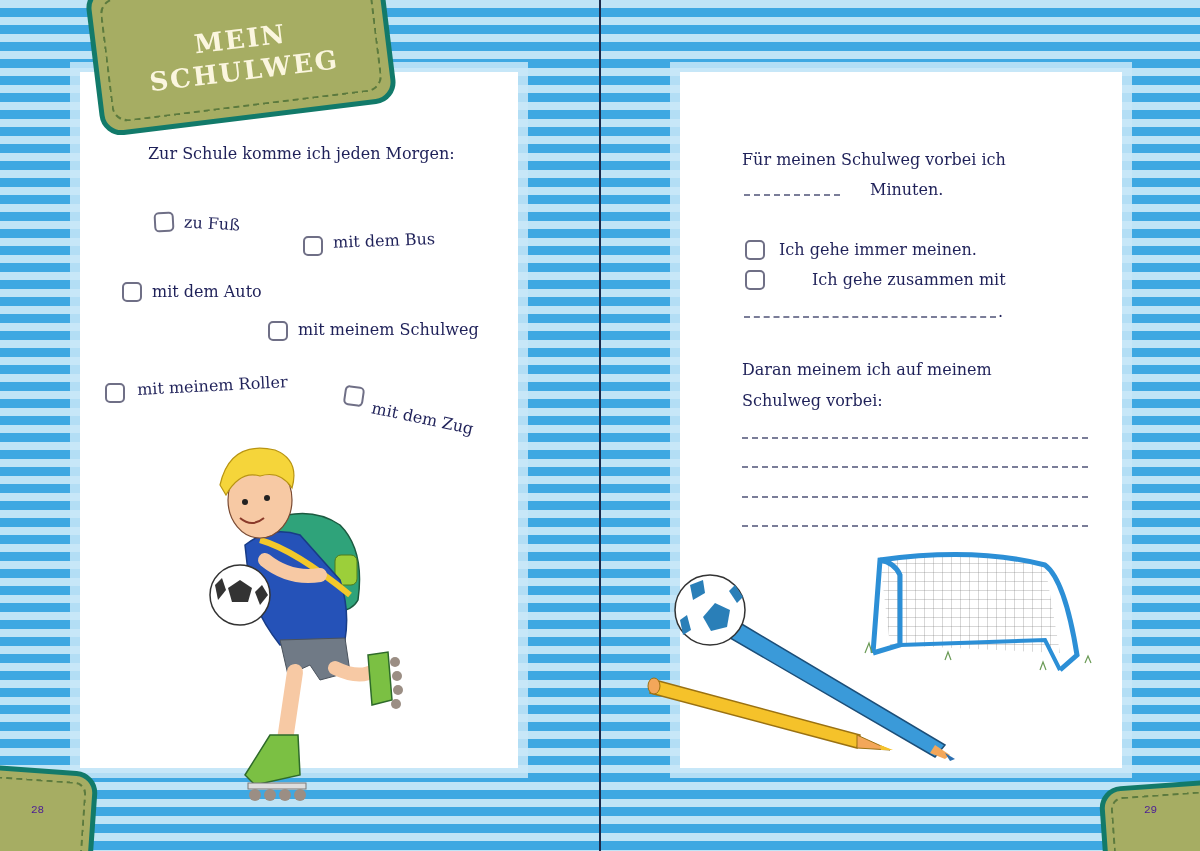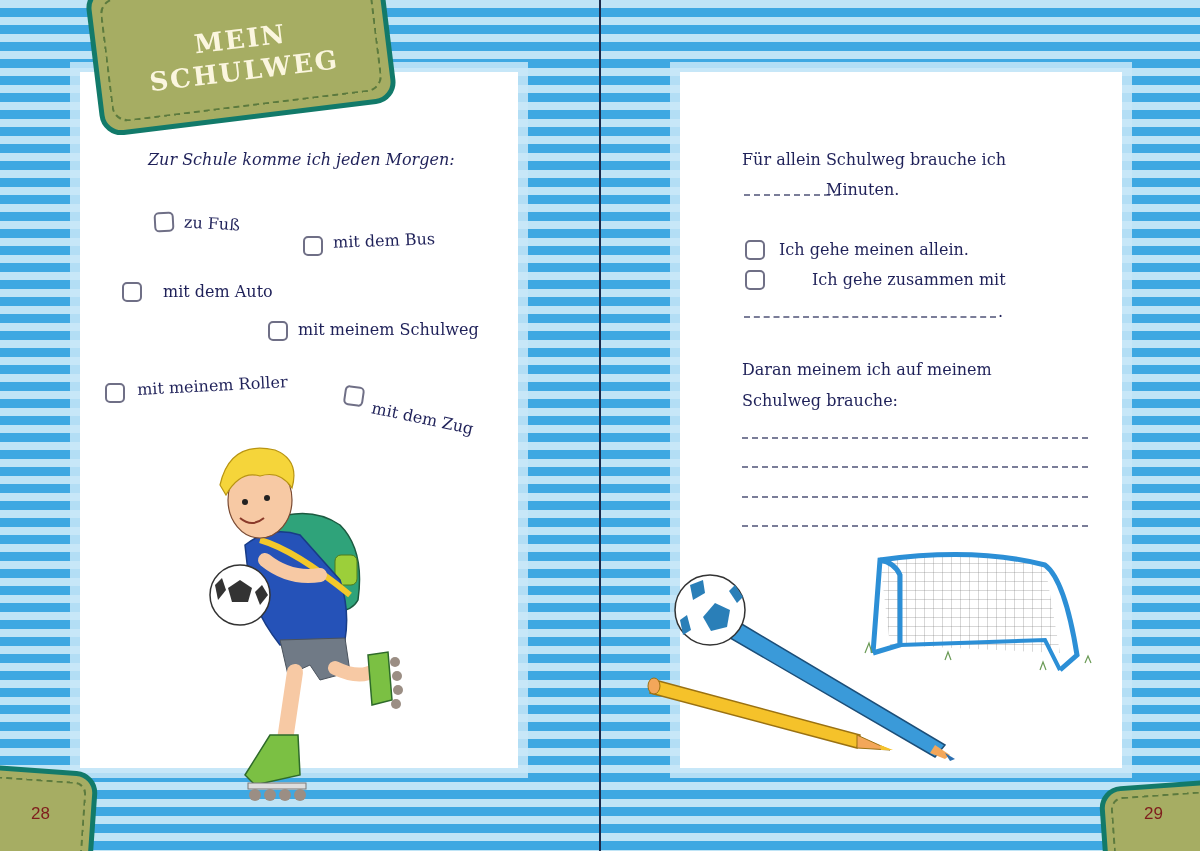--- a/index.html
+++ b/index.html
@@ -26,21 +26,21 @@
     .title-text { position: absolute; left: 0; right: 0; top: 48px; text-align: center;
       color: #fbf6df; font-family: "DejaVu Serif", serif; font-weight: bold; font-size: 26px;
       letter-spacing: 2px; line-height: 32px; z-index: 6; }
 
     
     .pg-tag { position: absolute; background: #a6ad63; border: 5px solid #127a6a; z-index: 5; }
     .pg-tag::after { content: ""; position: absolute; left: 6px; top: 6px; right: 6px; bottom: 6px;
       border: 2px dashed #5c7a3e; border-radius: 12px; }
     .pg-left { left: -30px; top: 768px; width: 125px; height: 110px; border-radius: 0 22px 0 0; transform: rotate(4deg); }
     .pg-right { left: 1102px; top: 783px; width: 130px; height: 110px; border-radius: 22px 0 0 0; transform: rotate(-4deg); }
-    .pg-num { position: absolute; color: #7f1d1d; font-family: Liberation Sans, sans-serif; font-size: 17px; z-index: 7; }
+    .pg-num { position: absolute; color: #4c1d95; font-family: Liberation Mono, monospace; font-size: 11px; z-index: 7; }
 
     .txt { position: absolute; font-size: 16px; white-space: nowrap; color: #1f2159; z-index: 3; }
     .cb { position: absolute; width: 20px; height: 20px; border: 2px solid #6f6f86; border-radius: 5px;
       background: #fff; z-index: 3; }
 
     .dash { position: absolute; height: 0; border-top: 2px dashed #7a7d98; z-index: 3; }
 
     .illus { position: absolute; z-index: 4; }
   </style>
 </head>
@@ -51,30 +51,30 @@
 
 <div class="page-frame frame-left"></div>
 
 <div class="title-tag">
   <div class="title-text">
     <div>MEIN</div>
     <div>SCHULWEG</div>
   </div>
 </div>
 
-<div class="txt" style="left:148px; top:150px;font-style:italic;">Zur Schule komme ich jeden Morgen:</div>
+<div class="txt" style="left:148px; top:144px;">Zur Schule komme ich jeden Morgen:</div>
 
 <div class="cb" style="left:154px; top:212px; transform:rotate(-3deg);"></div>
 <div class="txt" style="left:184px; top:214px; transform:rotate(3deg);">zu Fuß</div>
 
 <div class="cb" style="left:303px; top:236px;"></div>
 <div class="txt" style="left:333px; top:231px; transform:rotate(-2deg);">mit dem Bus</div>
 
 <div class="cb" style="left:122px; top:282px;"></div>
-<div class="txt" style="left:163px; top:282px;">mit dem Auto</div>
+<div class="txt" style="left:152px; top:282px;">mit dem Auto</div>
 
 <div class="cb" style="left:268px; top:321px;"></div>
 <div class="txt" style="left:298px; top:320px;">mit meinem Schulweg</div>
 
 <div class="cb" style="left:105px; top:383px;"></div>
 <div class="txt" style="left:137px; top:376px; transform:rotate(-3deg);">mit meinem Roller</div>
 
 <div class="cb" style="left:344px; top:386px; transform:rotate(8deg);"></div>
 <div class="txt" style="left:372px; top:398px; transform:rotate(12deg); transform-origin:left center;">mit dem Zug</div>
 
@@ -116,33 +116,33 @@
     <circle cx="197" cy="236" r="5" fill="#9b8e84"></circle>
     <circle cx="198" cy="250" r="5" fill="#9b8e84"></circle>
     <circle cx="196" cy="264" r="5" fill="#9b8e84"></circle>
 </svg>
 
 <div class="pg-tag pg-left"></div>
 <div class="pg-num" style="left:31px; top:804px;">28</div>
 
 <div class="page-frame frame-right"></div>
 
-<div class="txt" style="left:742px; top:150px;">Für allein Schulweg brauche ich</div>
+<div class="txt" style="left:742px; top:150px;">Für meinen Schulweg vorbei ich</div>
 <div class="dash" style="left:744px; top:194px; width:96px;"></div>
-<div class="txt" style="left:826px; top:180px;">Minuten.</div>
+<div class="txt" style="left:870px; top:180px;">Minuten.</div>
 
 <div class="cb" style="left:745px; top:240px;"></div>
-<div class="txt" style="left:779px; top:240px;">Ich gehe meinen allein.</div>
+<div class="txt" style="left:779px; top:240px;">Ich gehe immer meinen.</div>
 <div class="cb" style="left:745px; top:270px;"></div>
 <div class="txt" style="left:812px; top:270px;">Ich gehe zusammen mit</div>
 <div class="dash" style="left:744px; top:316px; width:252px;"></div>
 <div class="txt" style="left:998px; top:302px;">.</div>
 
 <div class="txt" style="left:742px; top:360px;">Daran meinem ich auf meinem</div>
-<div class="txt" style="left:742px; top:391px;">Schulweg brauche:</div>
+<div class="txt" style="left:742px; top:391px;">Schulweg vorbei:</div>
 
 <div class="dash" style="left:742px; top:437px; width:346px;"></div>
 <div class="dash" style="left:742px; top:466px; width:346px;"></div>
 <div class="dash" style="left:742px; top:496px; width:346px;"></div>
 <div class="dash" style="left:742px; top:525px; width:346px;"></div>
 
 <svg class="illus" style="left:645px; top:545px;" width="470" height="225" viewBox="0 0 470 225">
   <defs>
     <pattern id="net" width="9" height="9" patternUnits="userSpaceOnUse">
       <path d="M0 0 L9 0 M0 0 L0 9" stroke="#555" stroke-width="0.6"></path>

